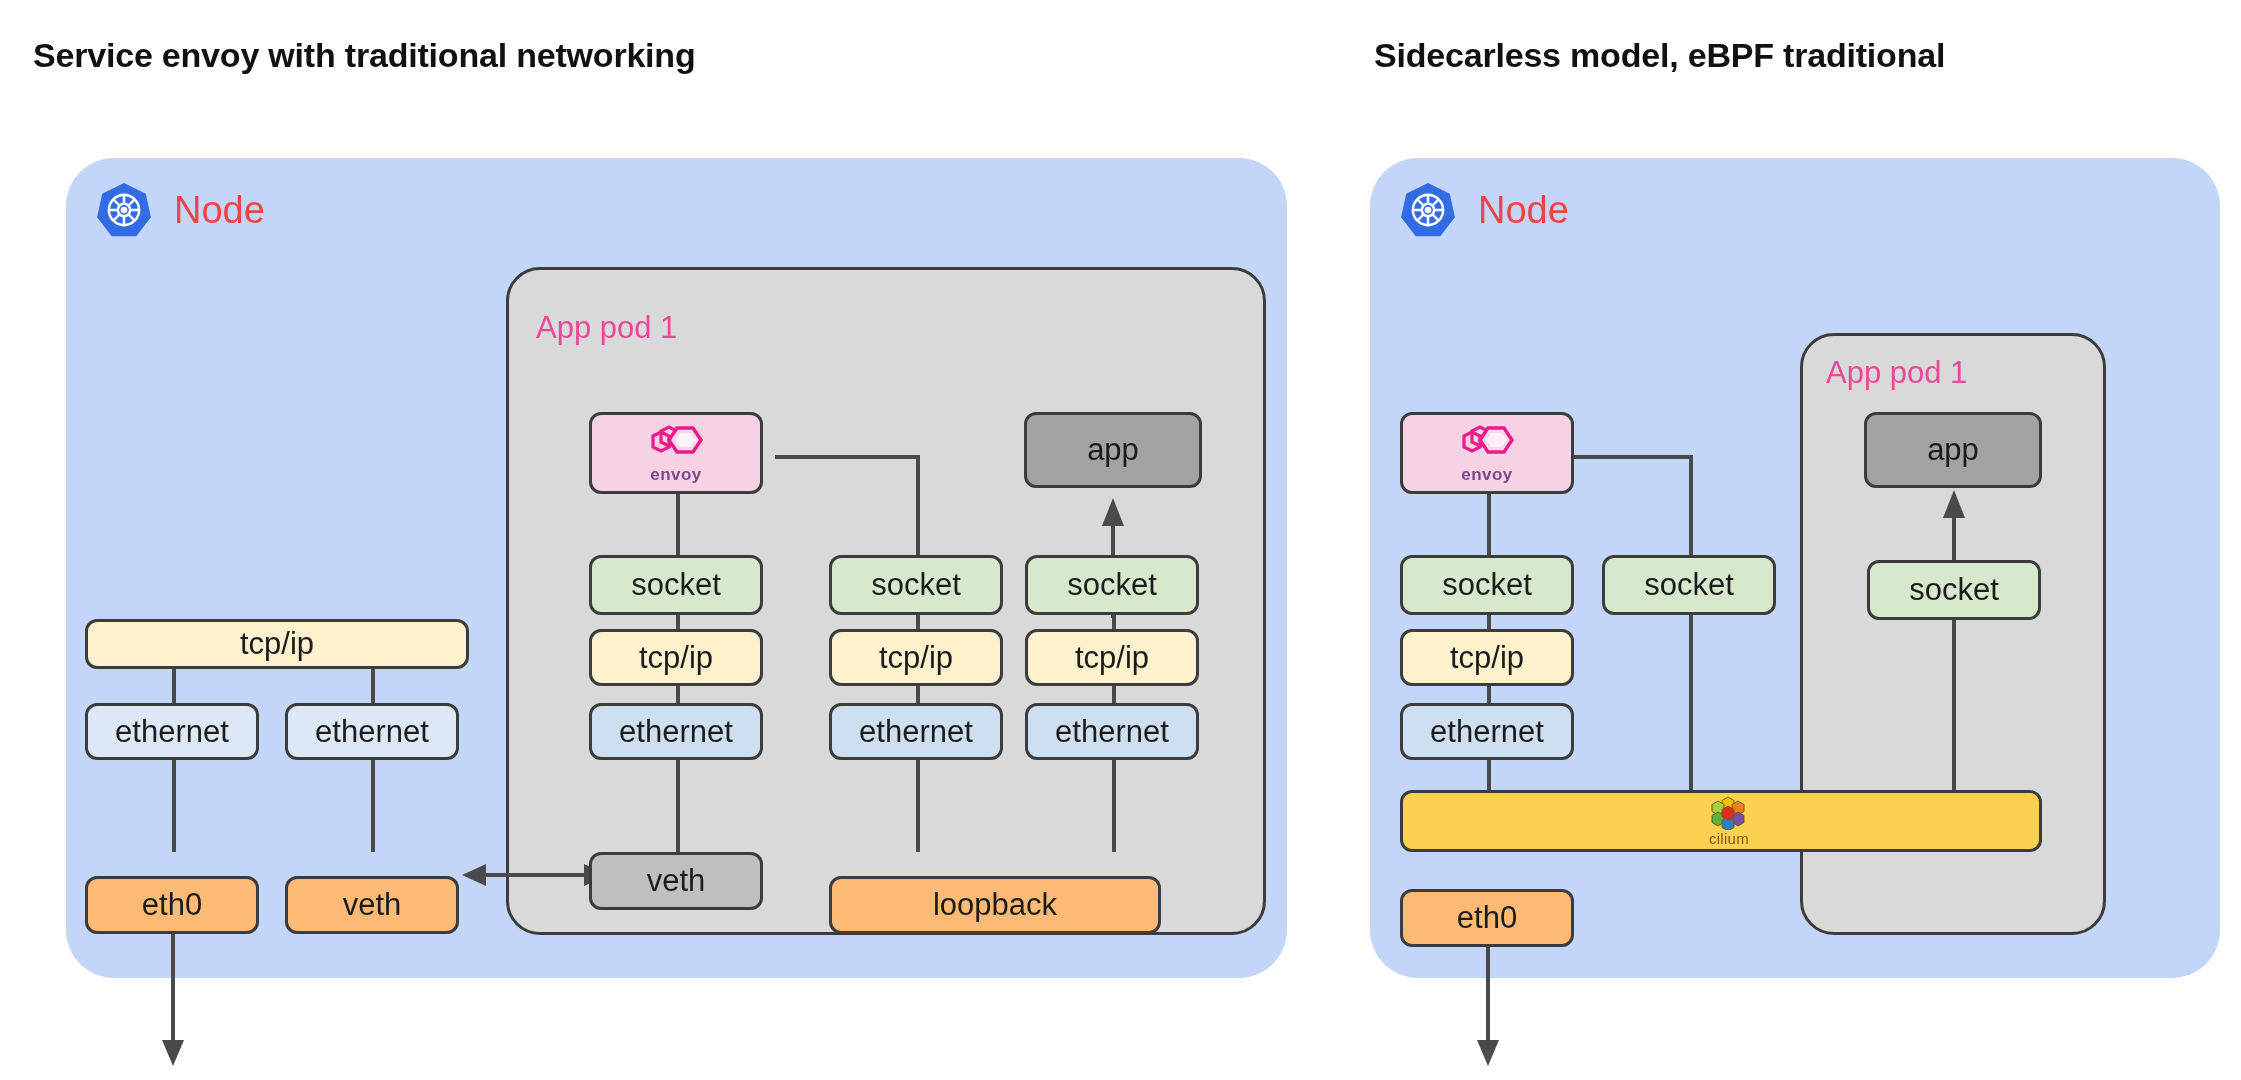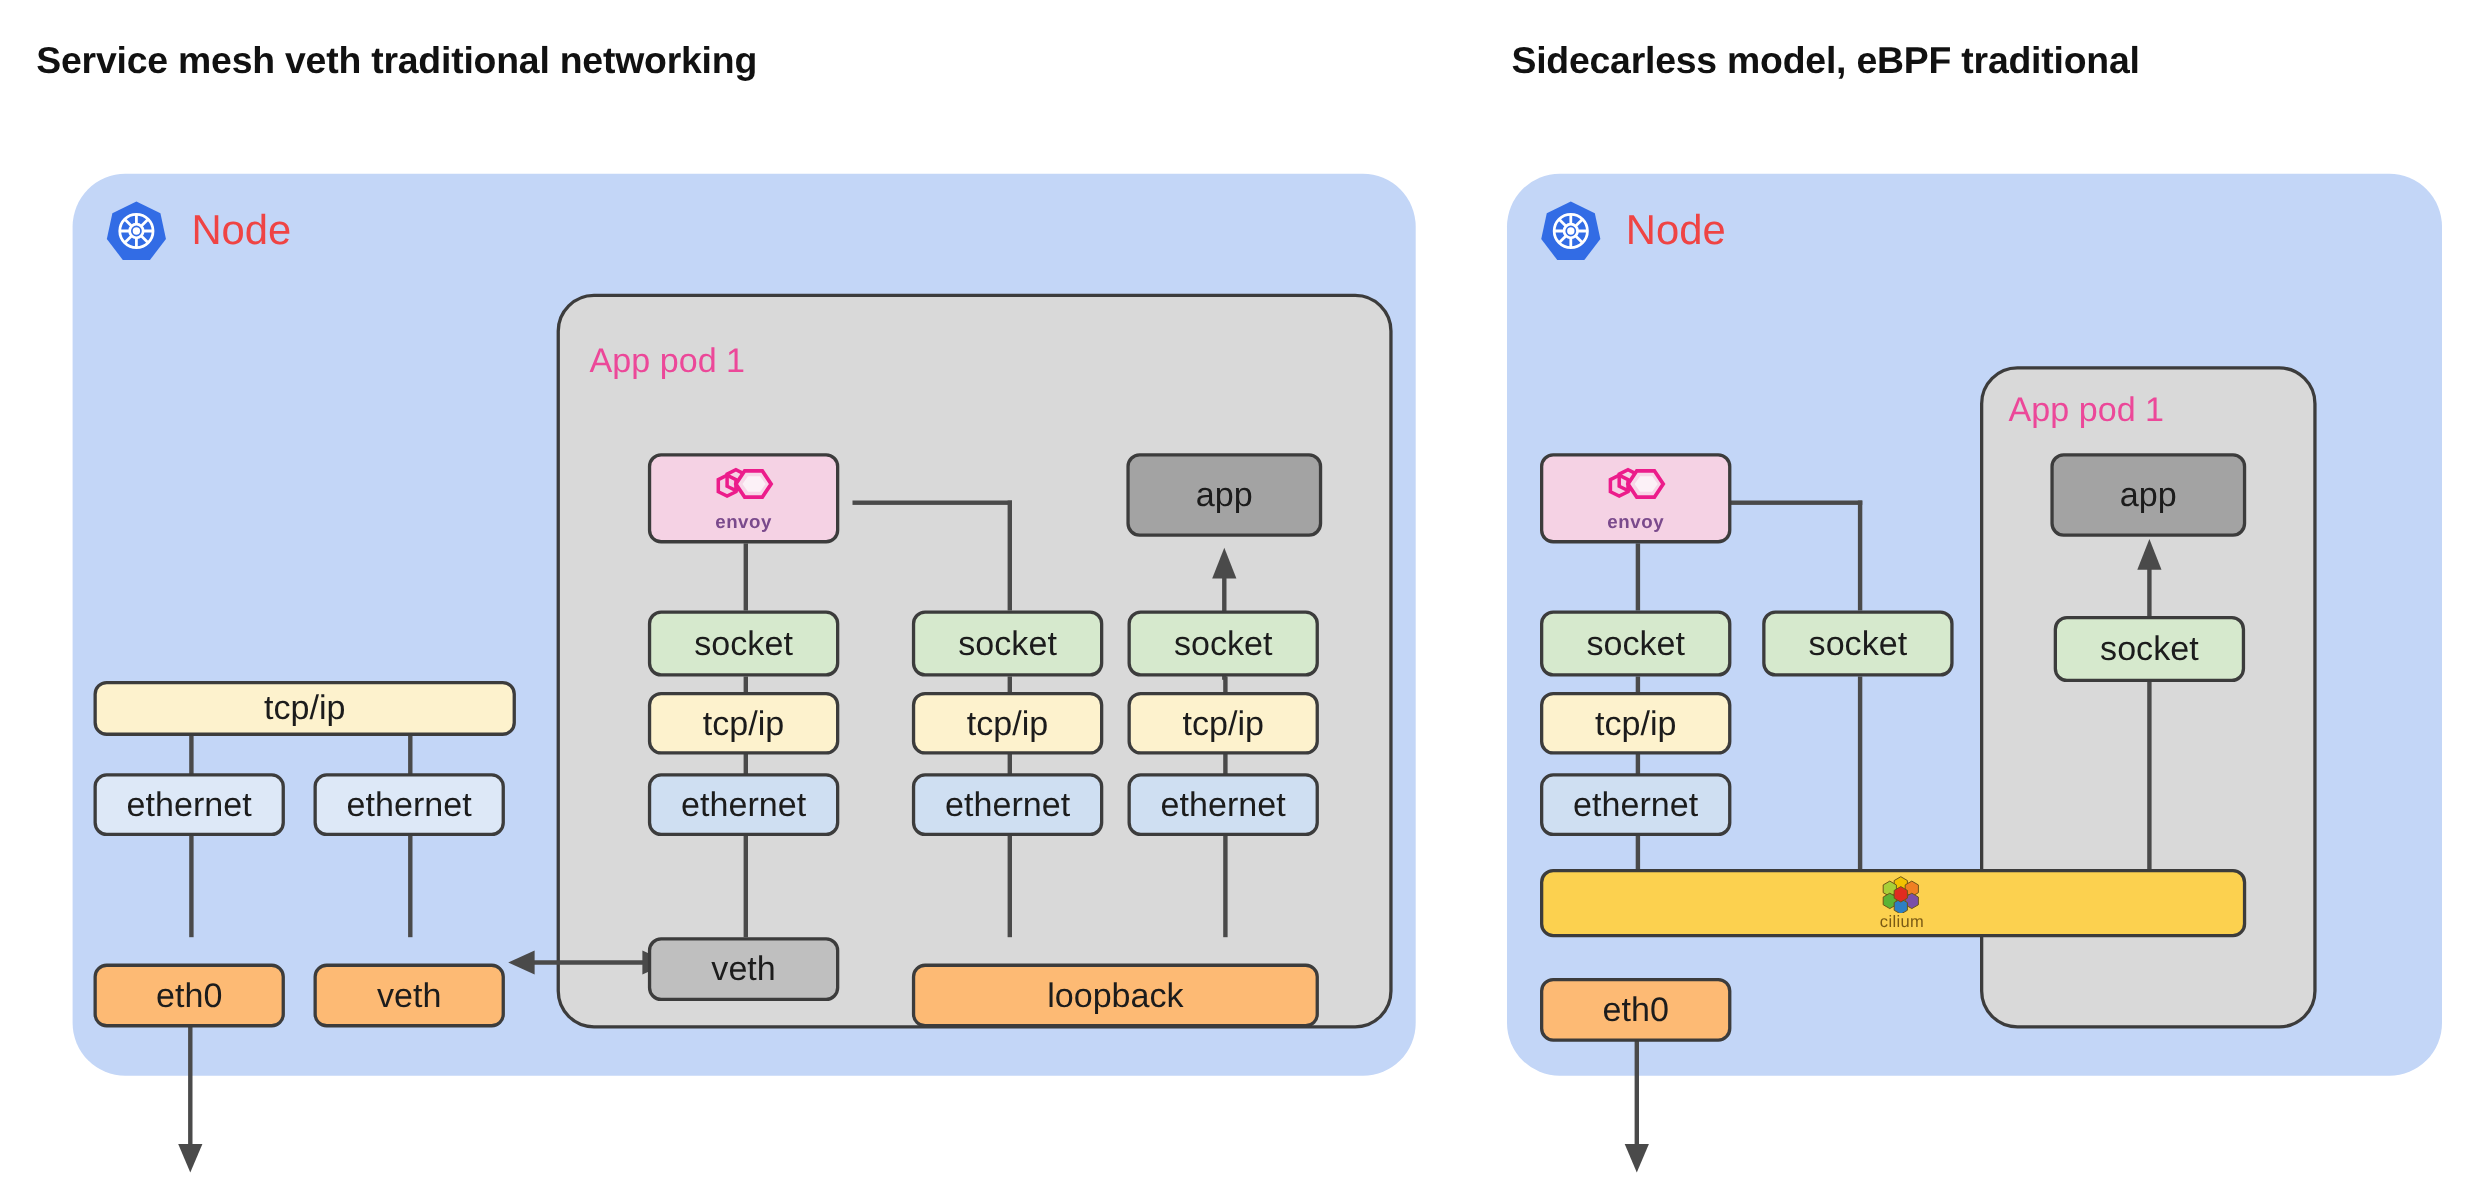--- a/index.html
+++ b/index.html
@@ -82,21 +82,21 @@
   .vline { width: 4px; }
   .hline { height: 4px; }
 
   svg.arrow { position: absolute; overflow: visible; }
 </style>
 </head>
 <body>
 
 <div id="root">
 
-  <div class="panel-title" style="left:33px; top:36px;">Service mesh veth traditional networking</div>
+  <div class="panel-title" style="left:33px; top:36px;">Service envoy with traditional networking</div>
 
   <div class="node-box" style="left:66px; top:158px; width:1221px; height:820px;"></div>
 
   <div class="node-head" style="left:96px; top:182px;">
     <span class="k8s-icon">
       <svg class="k8s-icon" viewBox="0 0 100 100" xmlns="http://www.w3.org/2000/svg">
         <polygon points="50,2 89,21 98,63 72,97 28,97 2,63 11,21" fill="#326ce5"></polygon>
         <g fill="none" stroke="#ffffff" stroke-width="4.5">
           <circle cx="50" cy="50" r="11"></circle>
           <circle cx="50" cy="50" r="27"></circle>
@@ -183,21 +183,21 @@
 
   <div class="nbox tcpip" style="left:589px; top:629px; width:174px; height:57px;">tcp/ip</div>
   <div class="nbox tcpip" style="left:829px; top:629px; width:174px; height:57px;">tcp/ip</div>
   <div class="nbox tcpip" style="left:1025px; top:629px; width:174px; height:57px;">tcp/ip</div>
 
   <div class="nbox ethernet" style="left:589px; top:703px; width:174px; height:57px;">ethernet</div>
   <div class="nbox ethernet" style="left:829px; top:703px; width:174px; height:57px;">ethernet</div>
   <div class="nbox ethernet" style="left:1025px; top:703px; width:174px; height:57px;">ethernet</div>
 
   <div class="nbox veth" style="left:589px; top:852px; width:174px; height:58px; background:#bfbfbf;">veth</div>
-  <div class="nbox iface" style="left:829px; top:852px; width:370px; height:58px;">loopback</div>
+  <div class="nbox iface" style="left:829px; top:852px; width:332px; height:58px;">loopback</div>
 
   <div class="nbox tcpip" style="left:85px; top:619px; width:384px; height:50px;">tcp/ip</div>
   <div class="nbox ethernet-light" style="left:85px; top:703px; width:174px; height:57px;">ethernet</div>
   <div class="nbox ethernet-light" style="left:285px; top:703px; width:174px; height:57px;">ethernet</div>
   <div class="nbox iface" style="left:85px; top:852px; width:174px; height:58px;">eth0</div>
   <div class="nbox iface" style="left:285px; top:852px; width:174px; height:58px;">veth</div>
 
   <div class="panel-title" style="left:1374px; top:36px;">Sidecarless model, eBPF traditional</div>
 
   <div class="node-box" style="left:1370px; top:158px; width:850px; height:820px;"></div>

